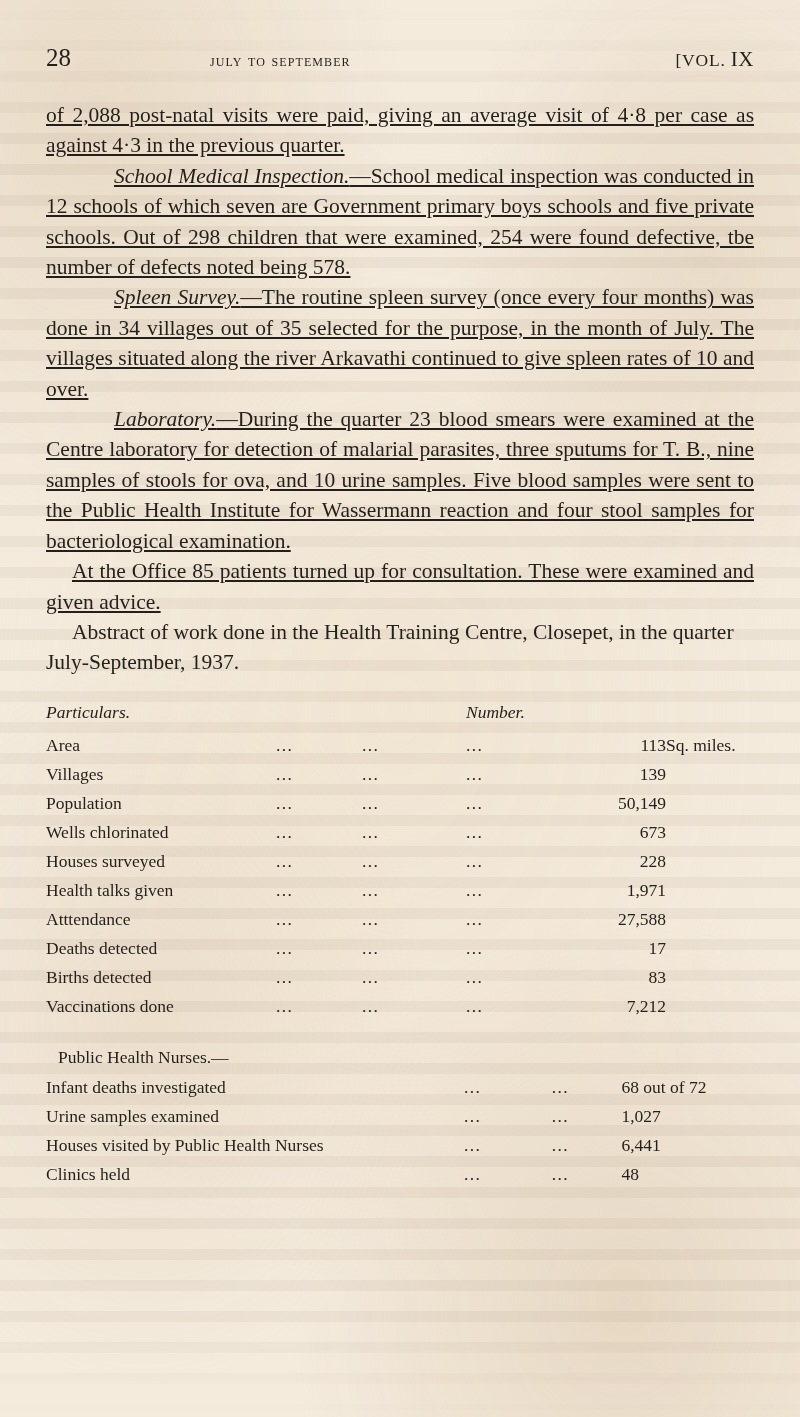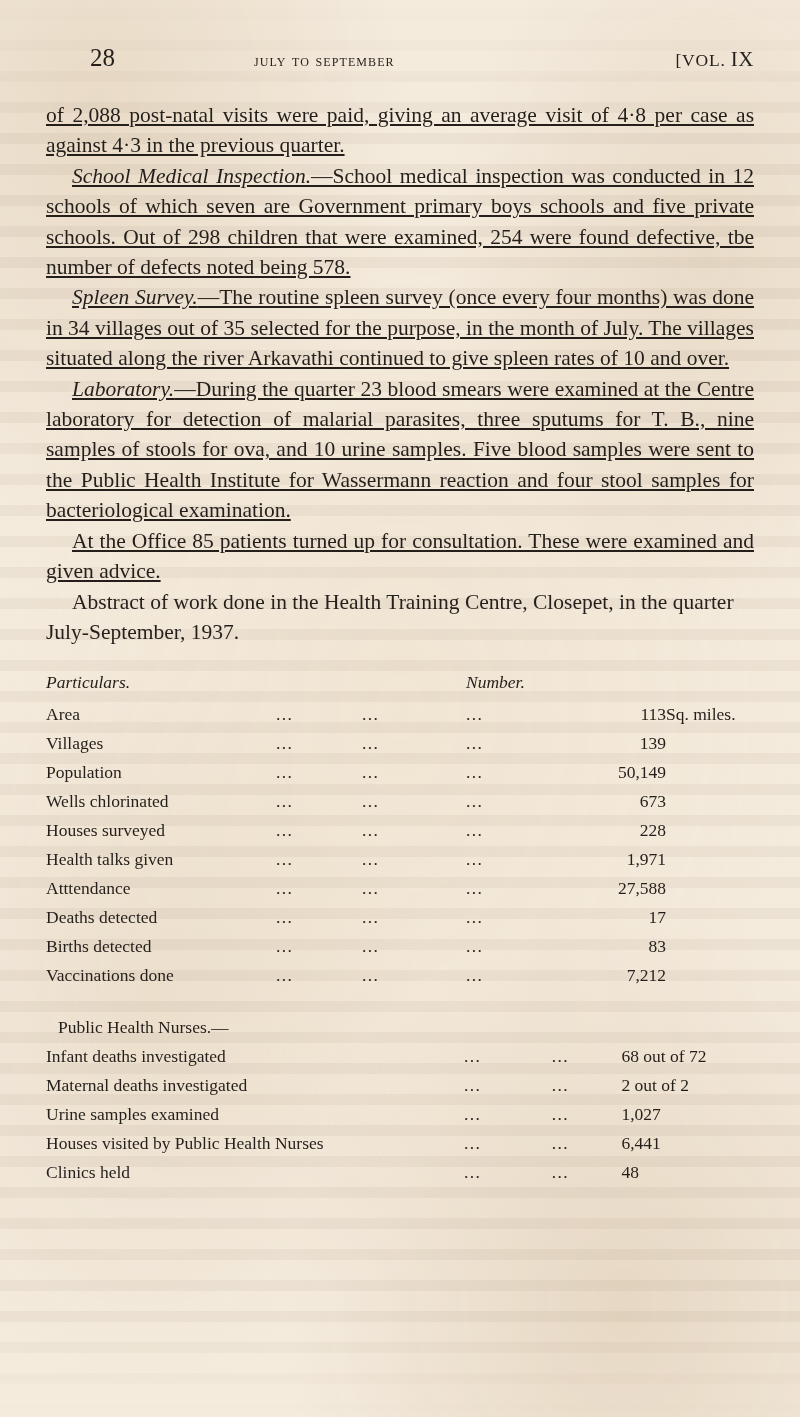--- a/index.html
+++ b/index.html
@@ -59,21 +59,20 @@
     box-sizing: border-box;
   }
 
   
   .running-head {
     display: flex;
     align-items: baseline;
     padding-top: 44px;
     font-size: 21px;
     letter-spacing: .4px;
-    margin-left: 44px;
   }
   .rh-folio {
     width: 150px;
     font-size: 25px;
     letter-spacing: 0;
   }
   .rh-center {
     flex: 1;
     text-align: left;
     font-size: 17.5px;
@@ -102,20 +101,21 @@
     hyphens: manual;
   }
   .prose p {
     margin: 0;
     text-indent: 0;
     text-decoration: underline;
   }
   .prose p.indented { text-indent: 26px; }
   .prose .run-in {
     font-style: italic;
+    margin-left: 42px;
   }
 
   
   .abstract-caption {
     font-size: 21.5px;
     line-height: 30.4px;
     text-indent: 26px;
   }
 
   
@@ -301,26 +301,20 @@
 
   <table class="nurse-table">
     <tbody>
         <tr>
           <td class="nurse-label">Infant deaths investigated</td>
           <td class="nurse-dots-a dots">...</td>
           <td class="nurse-dots-b dots">...</td>
           <td class="nurse-value">68 out of 72</td>
         </tr>
         <tr>
-          <td class="nurse-label">Maternal deaths investigated</td>
-          <td class="nurse-dots-a dots">...</td>
-          <td class="nurse-dots-b dots">...</td>
-          <td class="nurse-value">2 out of 2</td>
-        </tr>
-        <tr>
           <td class="nurse-label">Urine samples examined</td>
           <td class="nurse-dots-a dots">...</td>
           <td class="nurse-dots-b dots">...</td>
           <td class="nurse-value num-right">1,027</td>
         </tr>
         <tr>
           <td class="nurse-label">Houses visited by Public Health Nurses</td>
           <td class="nurse-dots-a dots">...</td>
           <td class="nurse-dots-b dots">...</td>
           <td class="nurse-value num-right">6,441</td>

